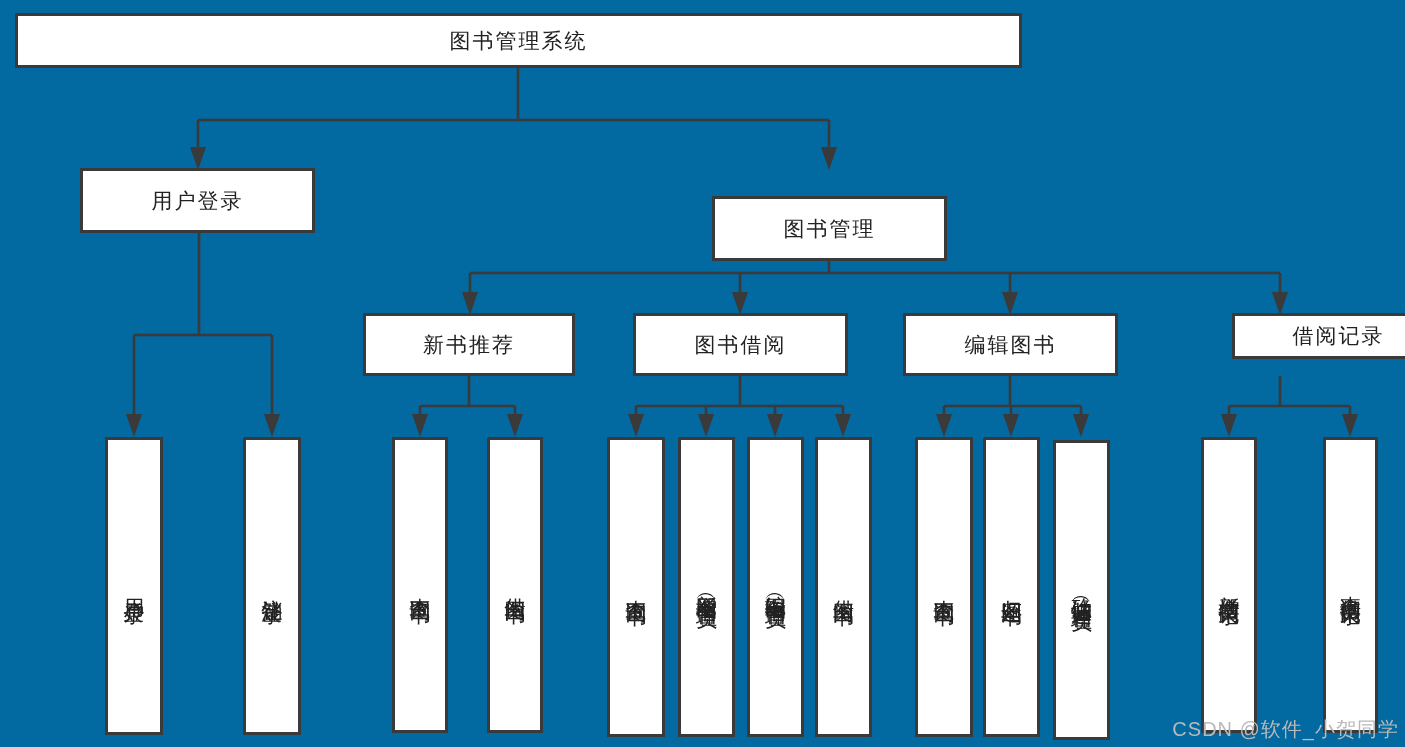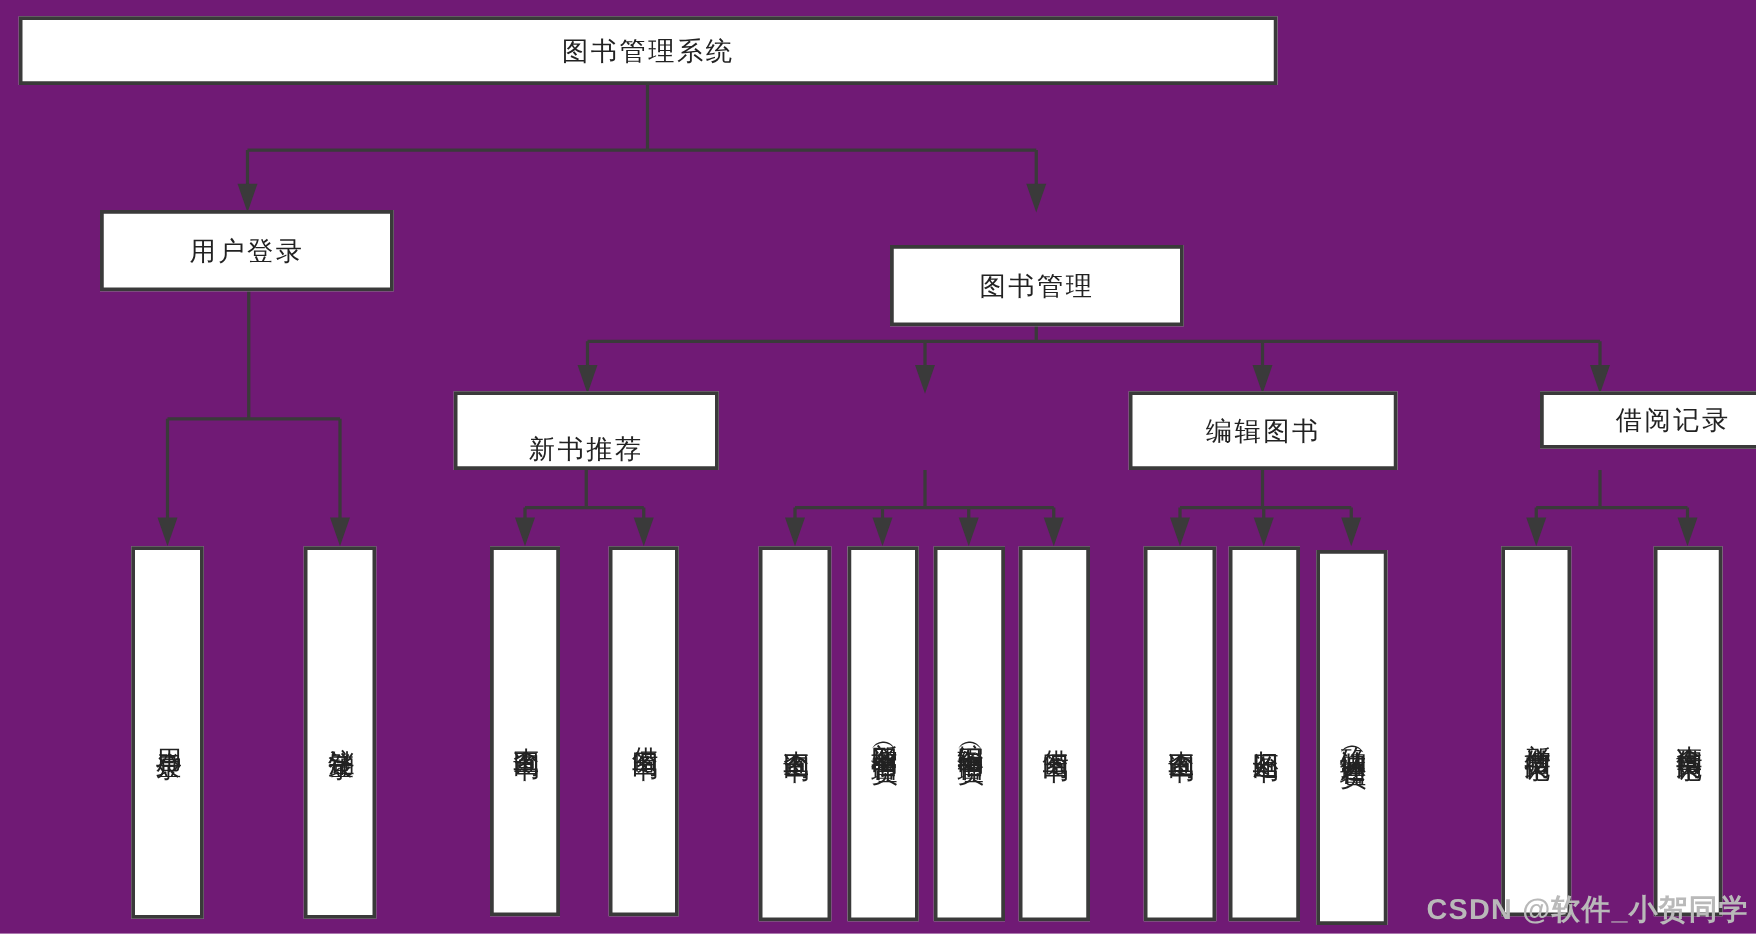--- a/index.html
+++ b/index.html
@@ -1,20 +1,20 @@
 <!DOCTYPE html>
 <html><head>
 <meta charset="utf-8">
 <style>
   html, body { margin: 0; padding: 0; background: #ffffff; }
   #stage {
     position: relative;
     width: 1405px;
     height: 747px;
-    background: #701a75;
+    background: #0369a1;
     overflow: hidden;
     font-family: "Liberation Sans", "DejaVu Sans", sans-serif;
     color: #222222;
   }
   #connectors {
     position: absolute;
     left: 0; top: 0;
     width: 1405px; height: 747px;
   }
   .box {
@@ -39,26 +39,25 @@
     text-orientation: mixed;
     white-space: normal;
   }
   .v4 { font-size: 21px; letter-spacing: 16px; }
   .v6 { font-size: 21px; letter-spacing: 12px; }
   .v9 { font-size: 19px; letter-spacing: 9px;  }
   #watermark {
     position: absolute;
     right: 6px;
     bottom: 4px;
-    font-size: 23px;
+    font-size: 20px;
     color: #b9b9b9;
     letter-spacing: 1px;
     z-index: 5;
     white-space: nowrap;
-    font-weight: bold;
   }
 </style>
 </head>
 <body>
 
 <div id="stage">
 
   <svg id="connectors" viewBox="0 0 1405 747" xmlns="http://www.w3.org/2000/svg">
     <g stroke="#3a3a3a" stroke-width="2.6" fill="none">
 
@@ -110,22 +109,25 @@
     <span class="lbl">图书管理系统</span>
   </div>
 
   <div class="box" style="left:80px; top:168px; width:235px; height:65px;">
     <span class="lbl">用户登录</span>
   </div>
   <div class="box" style="left:712px; top:168px; width:235px; height:65px;margin-top:28px;">
     <span class="lbl">图书管理</span>
   </div>
 
-  <div class="box" style="left:363px; top:313px; width:212px; height:63px;align-items:flex-end;">
+  <div class="box" style="left:363px; top:313px; width:212px; height:63px;">
     <span class="lbl">新书推荐</span>
+  </div>
+  <div class="box" style="left:633px; top:313px; width:215px; height:63px;">
+    <span class="lbl">图书借阅</span>
   </div>
   <div class="box" style="left:903px; top:313px; width:215px; height:63px;">
     <span class="lbl">编辑图书</span>
   </div>
   <div class="box" style="left:1232px; top:313px; width:213px; height:46px;">
     <span class="lbl">借阅记录</span>
   </div>
 
   <div class="box leaf" style="left:105px; top:437px; width:58px; height:298px;">
     <span class="lbl v4">用户登录</span>

